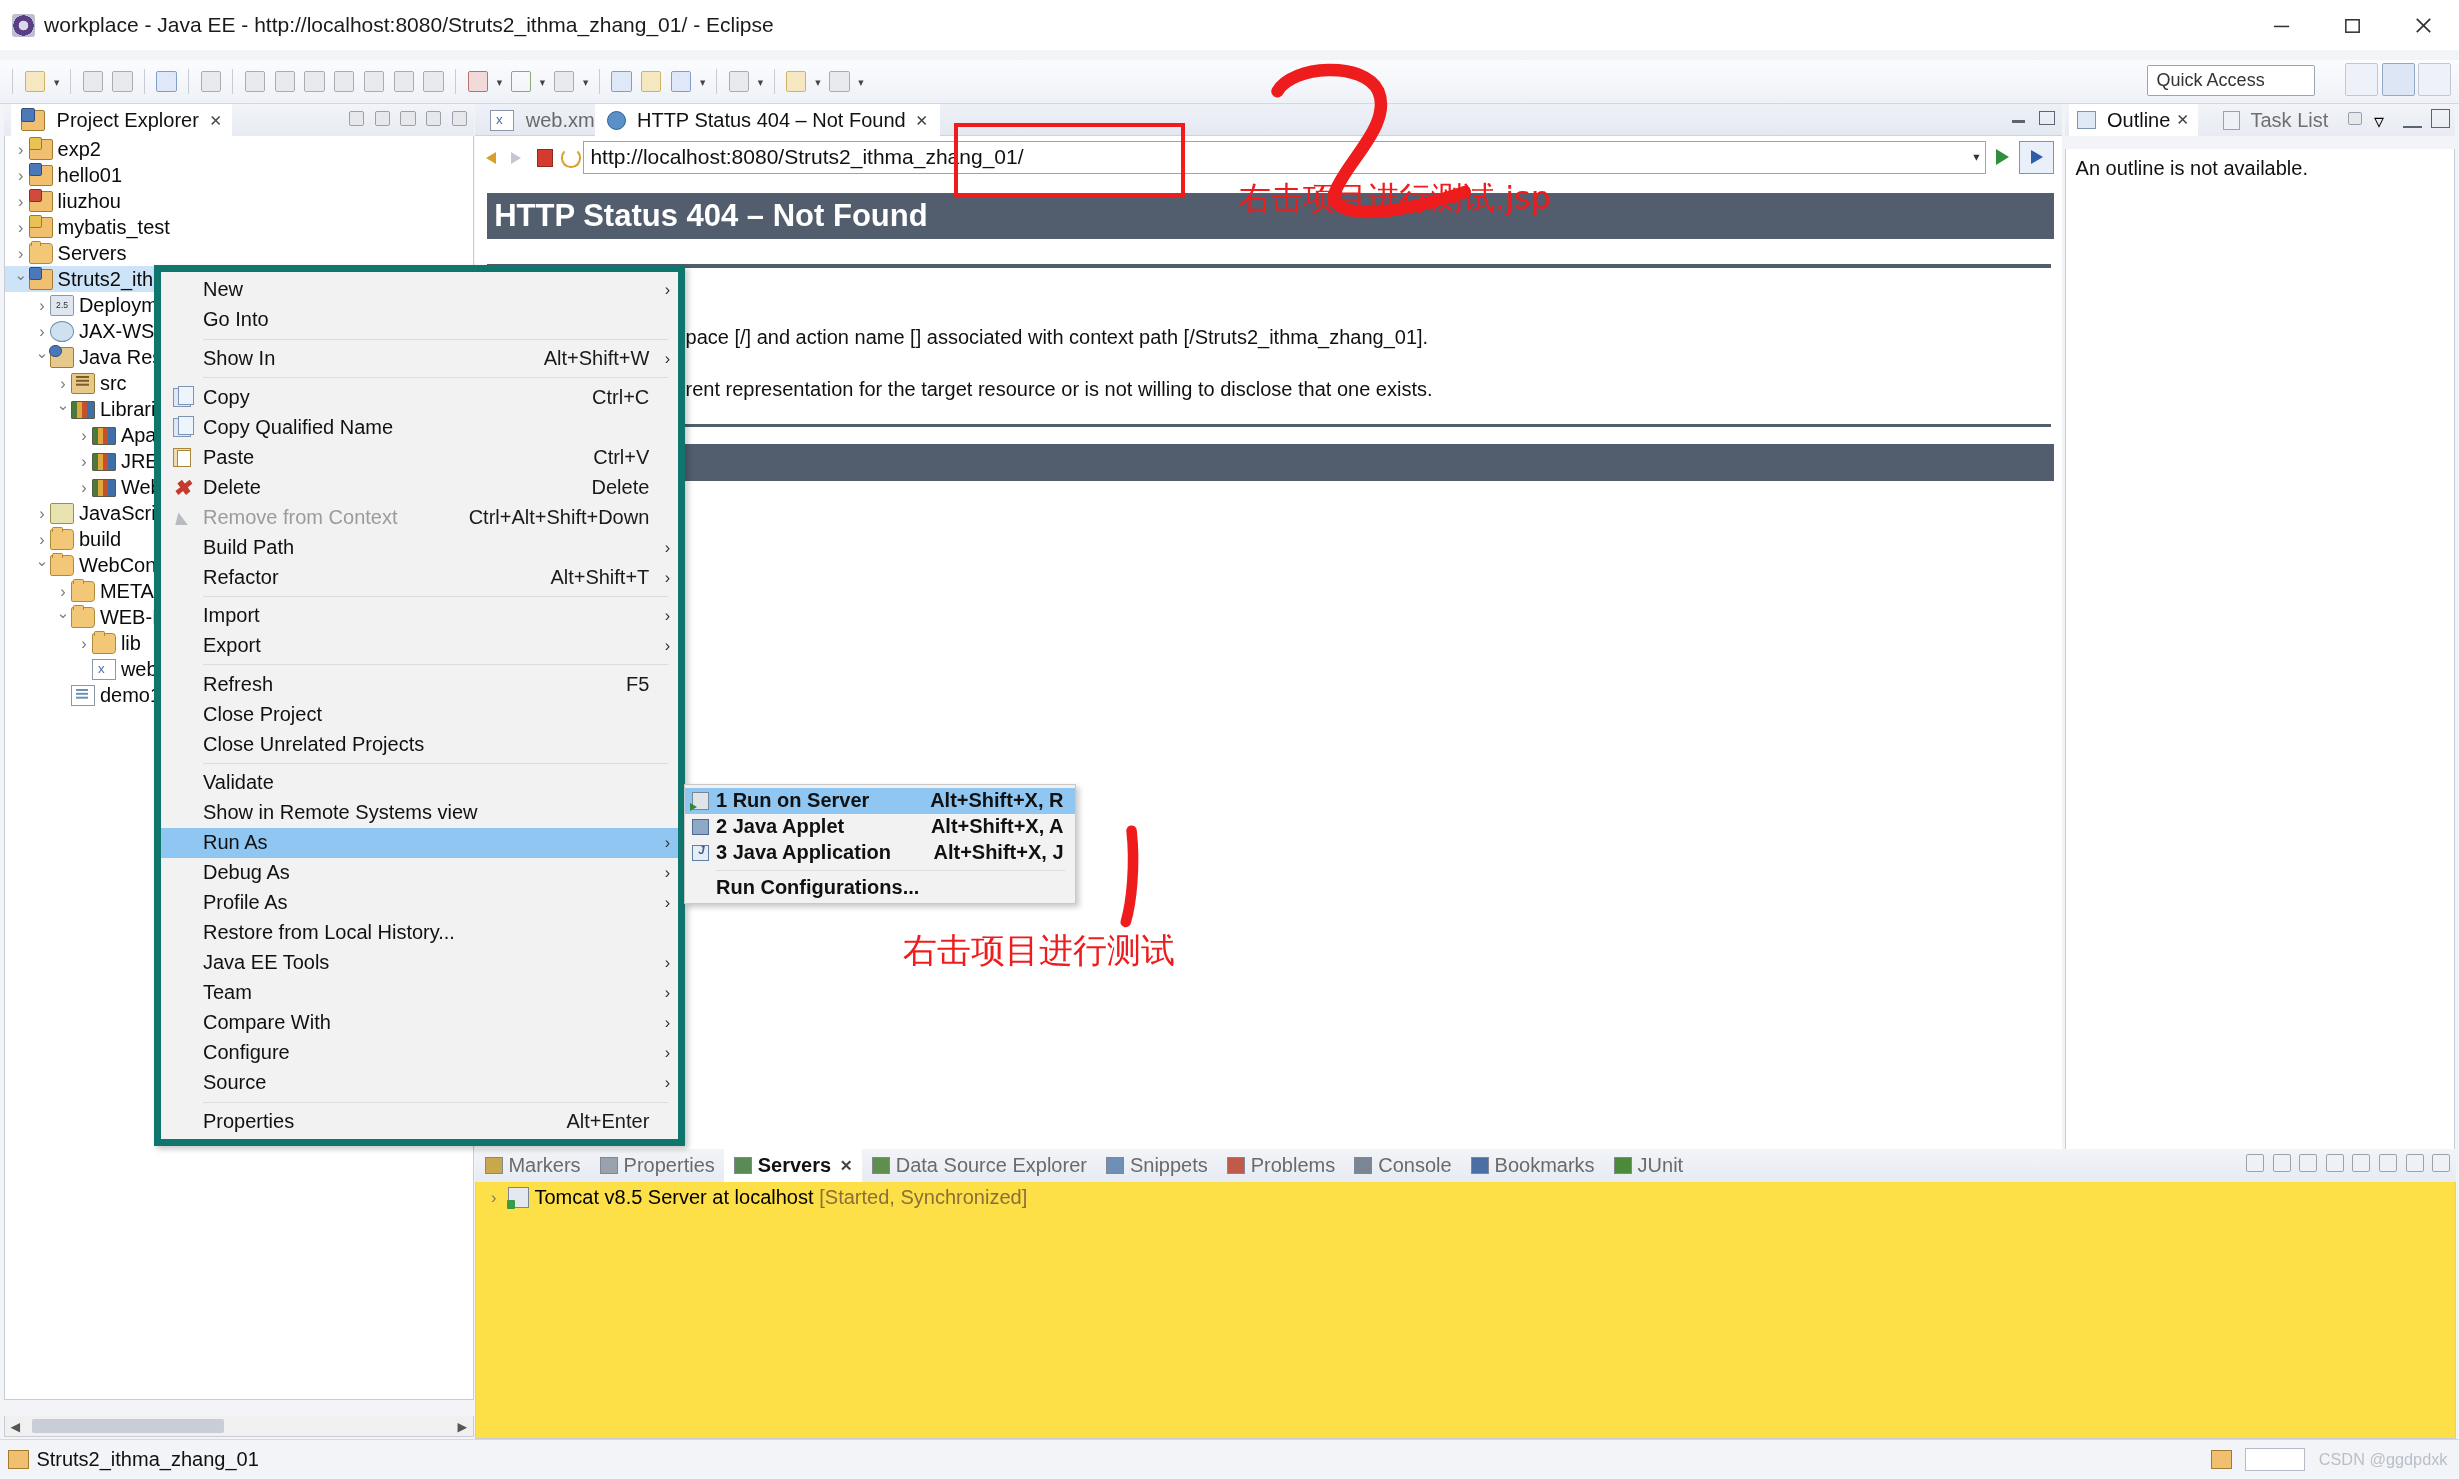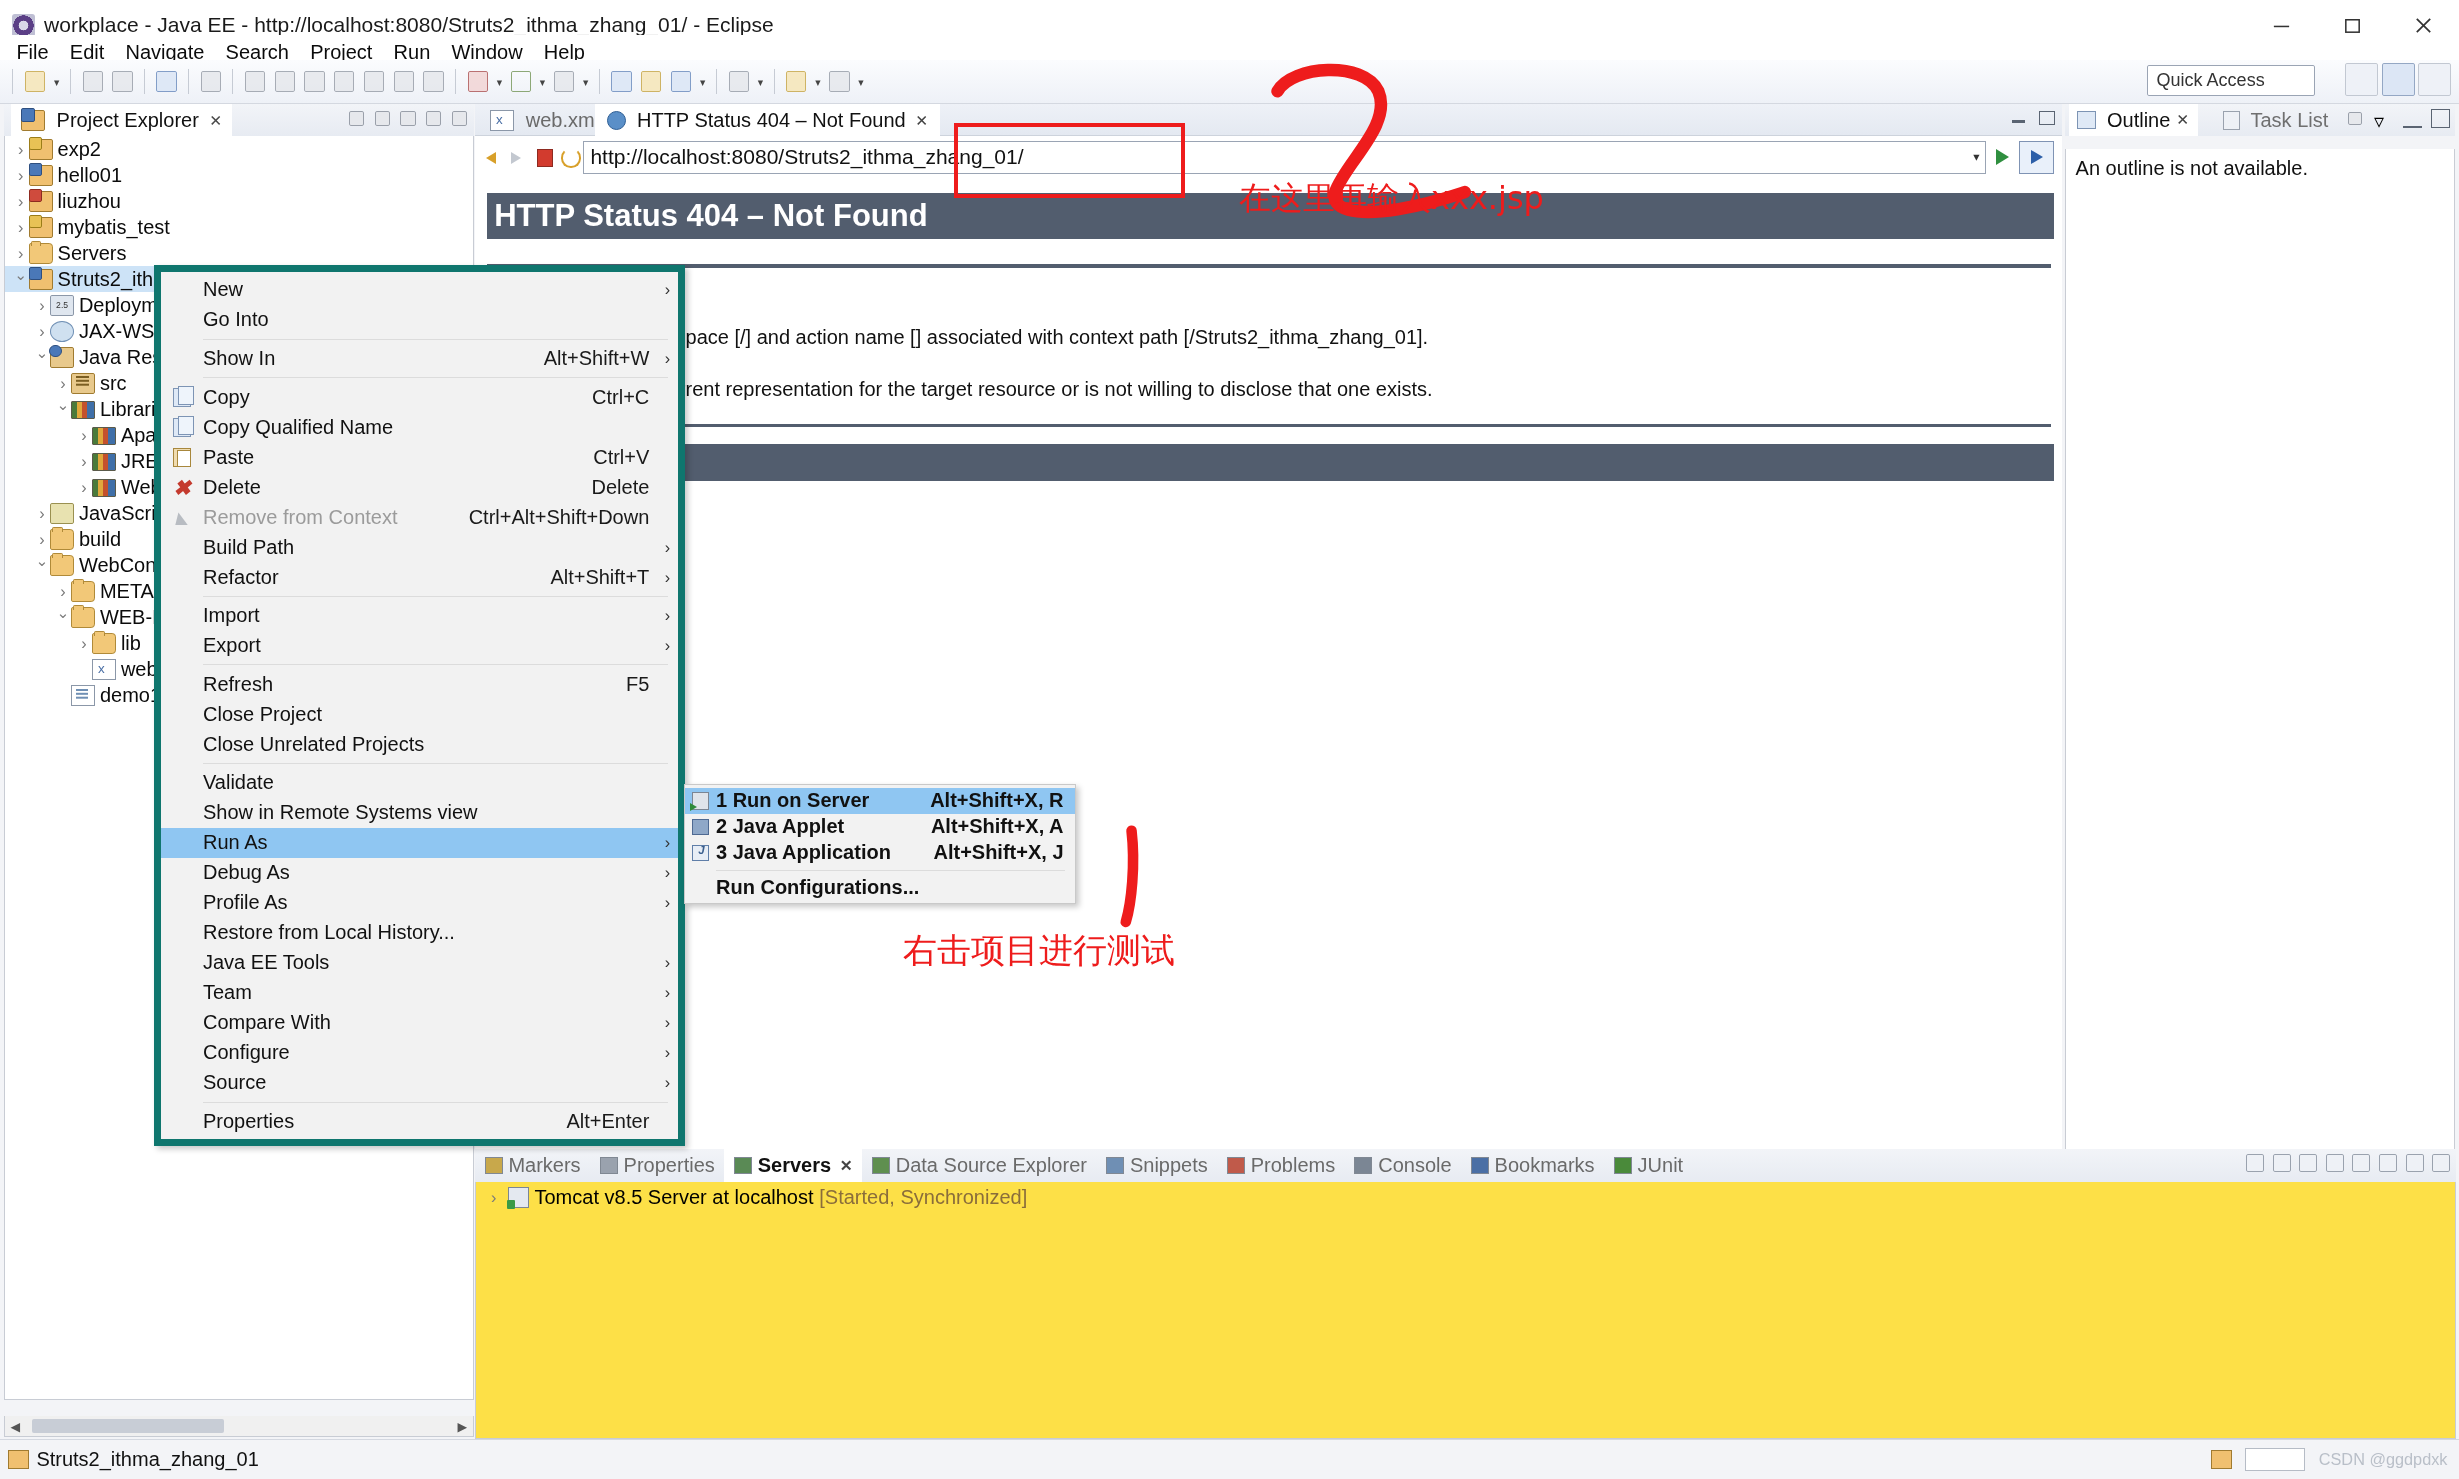--- a/index.html
+++ b/index.html
@@ -243,30 +243,20 @@
       </div>
       <div class="winbtn close">
         <svg width="23" height="23" viewBox="0 0 24 24">
             <line x1="5" y1="5" x2="19" y2="19" stroke="#333" stroke-width="1.8"></line>
             <line x1="19" y1="5" x2="5" y2="19" stroke="#333" stroke-width="1.8"></line>
           </svg>
       </div>
     </div>
   </div>
 
-  <div class="menubar">
-    <div class="menuitem">File</div>
-    <div class="menuitem">Edit</div>
-    <div class="menuitem">Navigate</div>
-    <div class="menuitem">Search</div>
-    <div class="menuitem">Project</div>
-    <div class="menuitem">Run</div>
-    <div class="menuitem">Window</div>
-    <div class="menuitem">Help</div>
-  </div>
 
   <div class="toolbar">
     <div class="tb-sep"></div>
     <div class="tb-ico">
         <i class="sqr y"></i>
       </div>
     <div class="tb-caret">▾</div>
     <div class="tb-sep"></div>
     <div class="tb-ico">
         <i class="sqr gray"></i>
@@ -837,17 +827,17 @@
       <span class="sb-box"></span>
       <span class="sb-wm">CSDN @ggdpdxk</span>
     </span>
   </div>
 
   <div class="redbox"></div>
   <svg class="svg-annot" viewBox="0 0 2560 1540" width="2459" height="1479">
     <path d="M1330 95 C1345 68, 1420 63, 1435 95 C1450 130, 1400 170, 1390 200 C1385 218, 1410 225, 1455 218 C1490 212, 1510 205, 1525 200" stroke="#ee1c1c" stroke-width="13" fill="none" stroke-linecap="round"></path>
     <path d="M1178 865 C1182 900, 1178 940, 1172 960" stroke="#ee1c1c" stroke-width="11" fill="none" stroke-linecap="round"></path>
   </svg>
-  <div class="anno-text" id="anno-jsp">在这里再输入xxx.jsp</div>
+  <div class="anno-text" id="anno-jsp">右击项目进行测试.jsp</div>
   <div class="anno-text" id="anno-test">右击项目进行测试</div>
 
 </div>
 
 
 </body></html>

